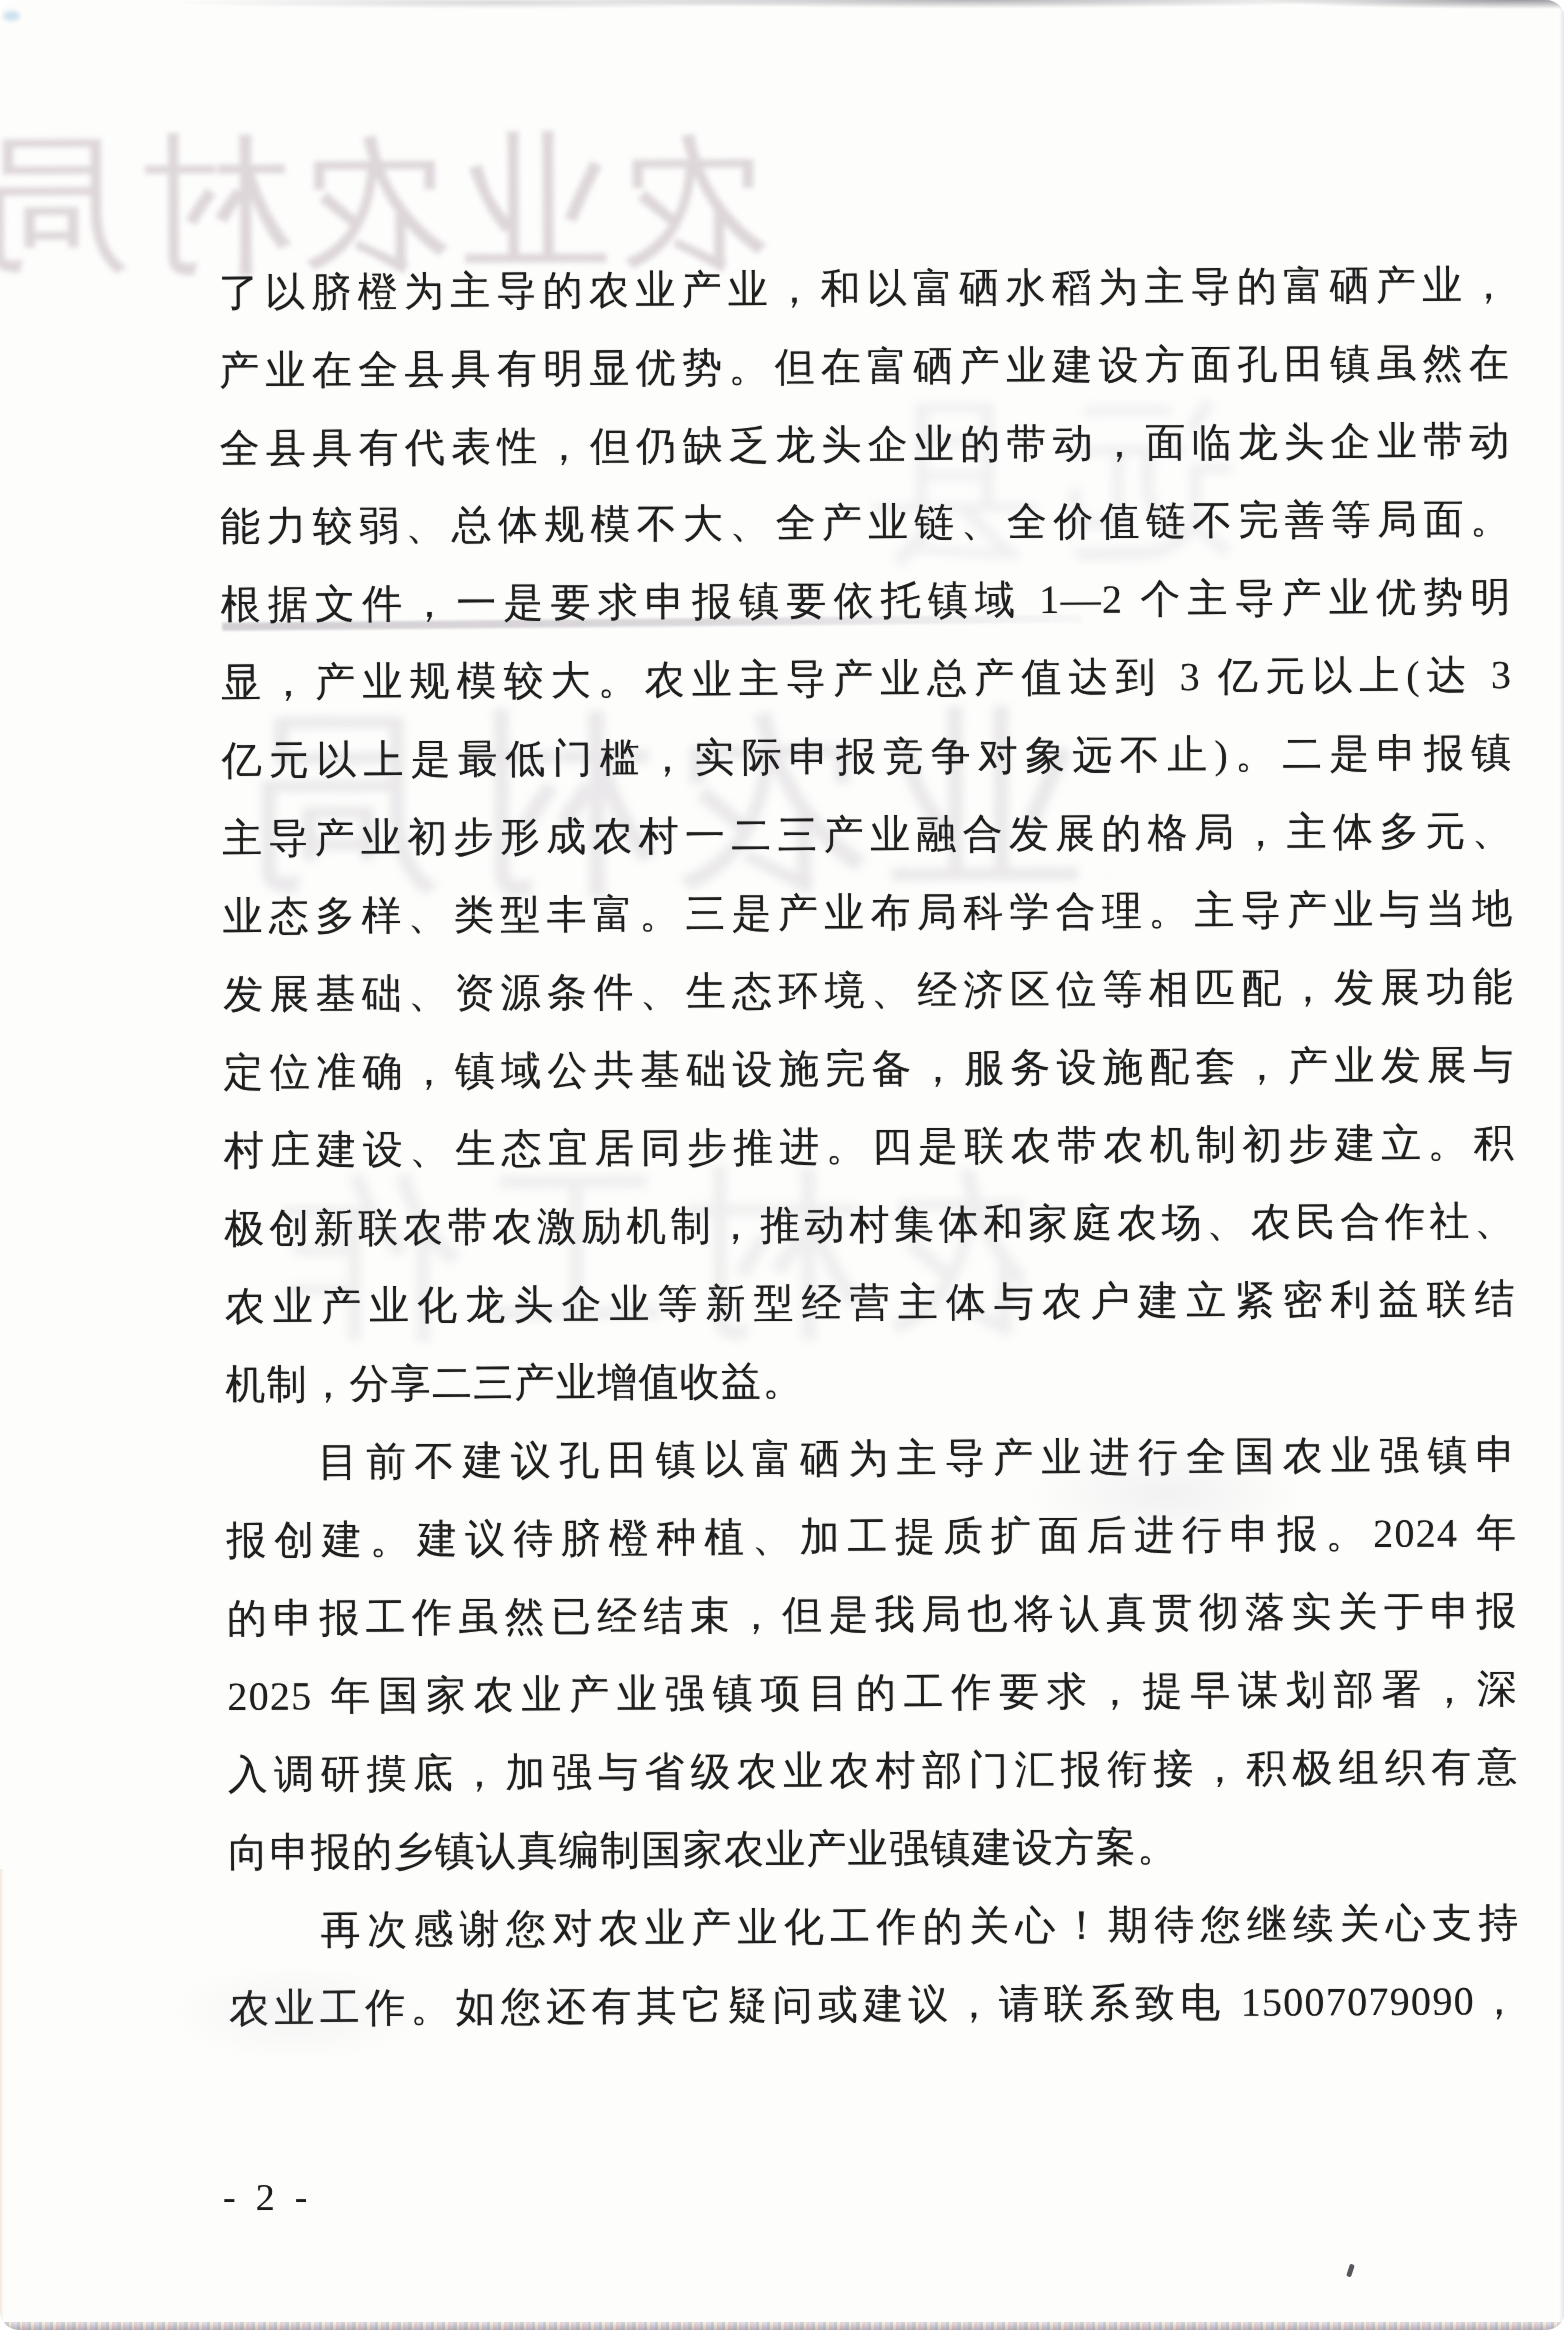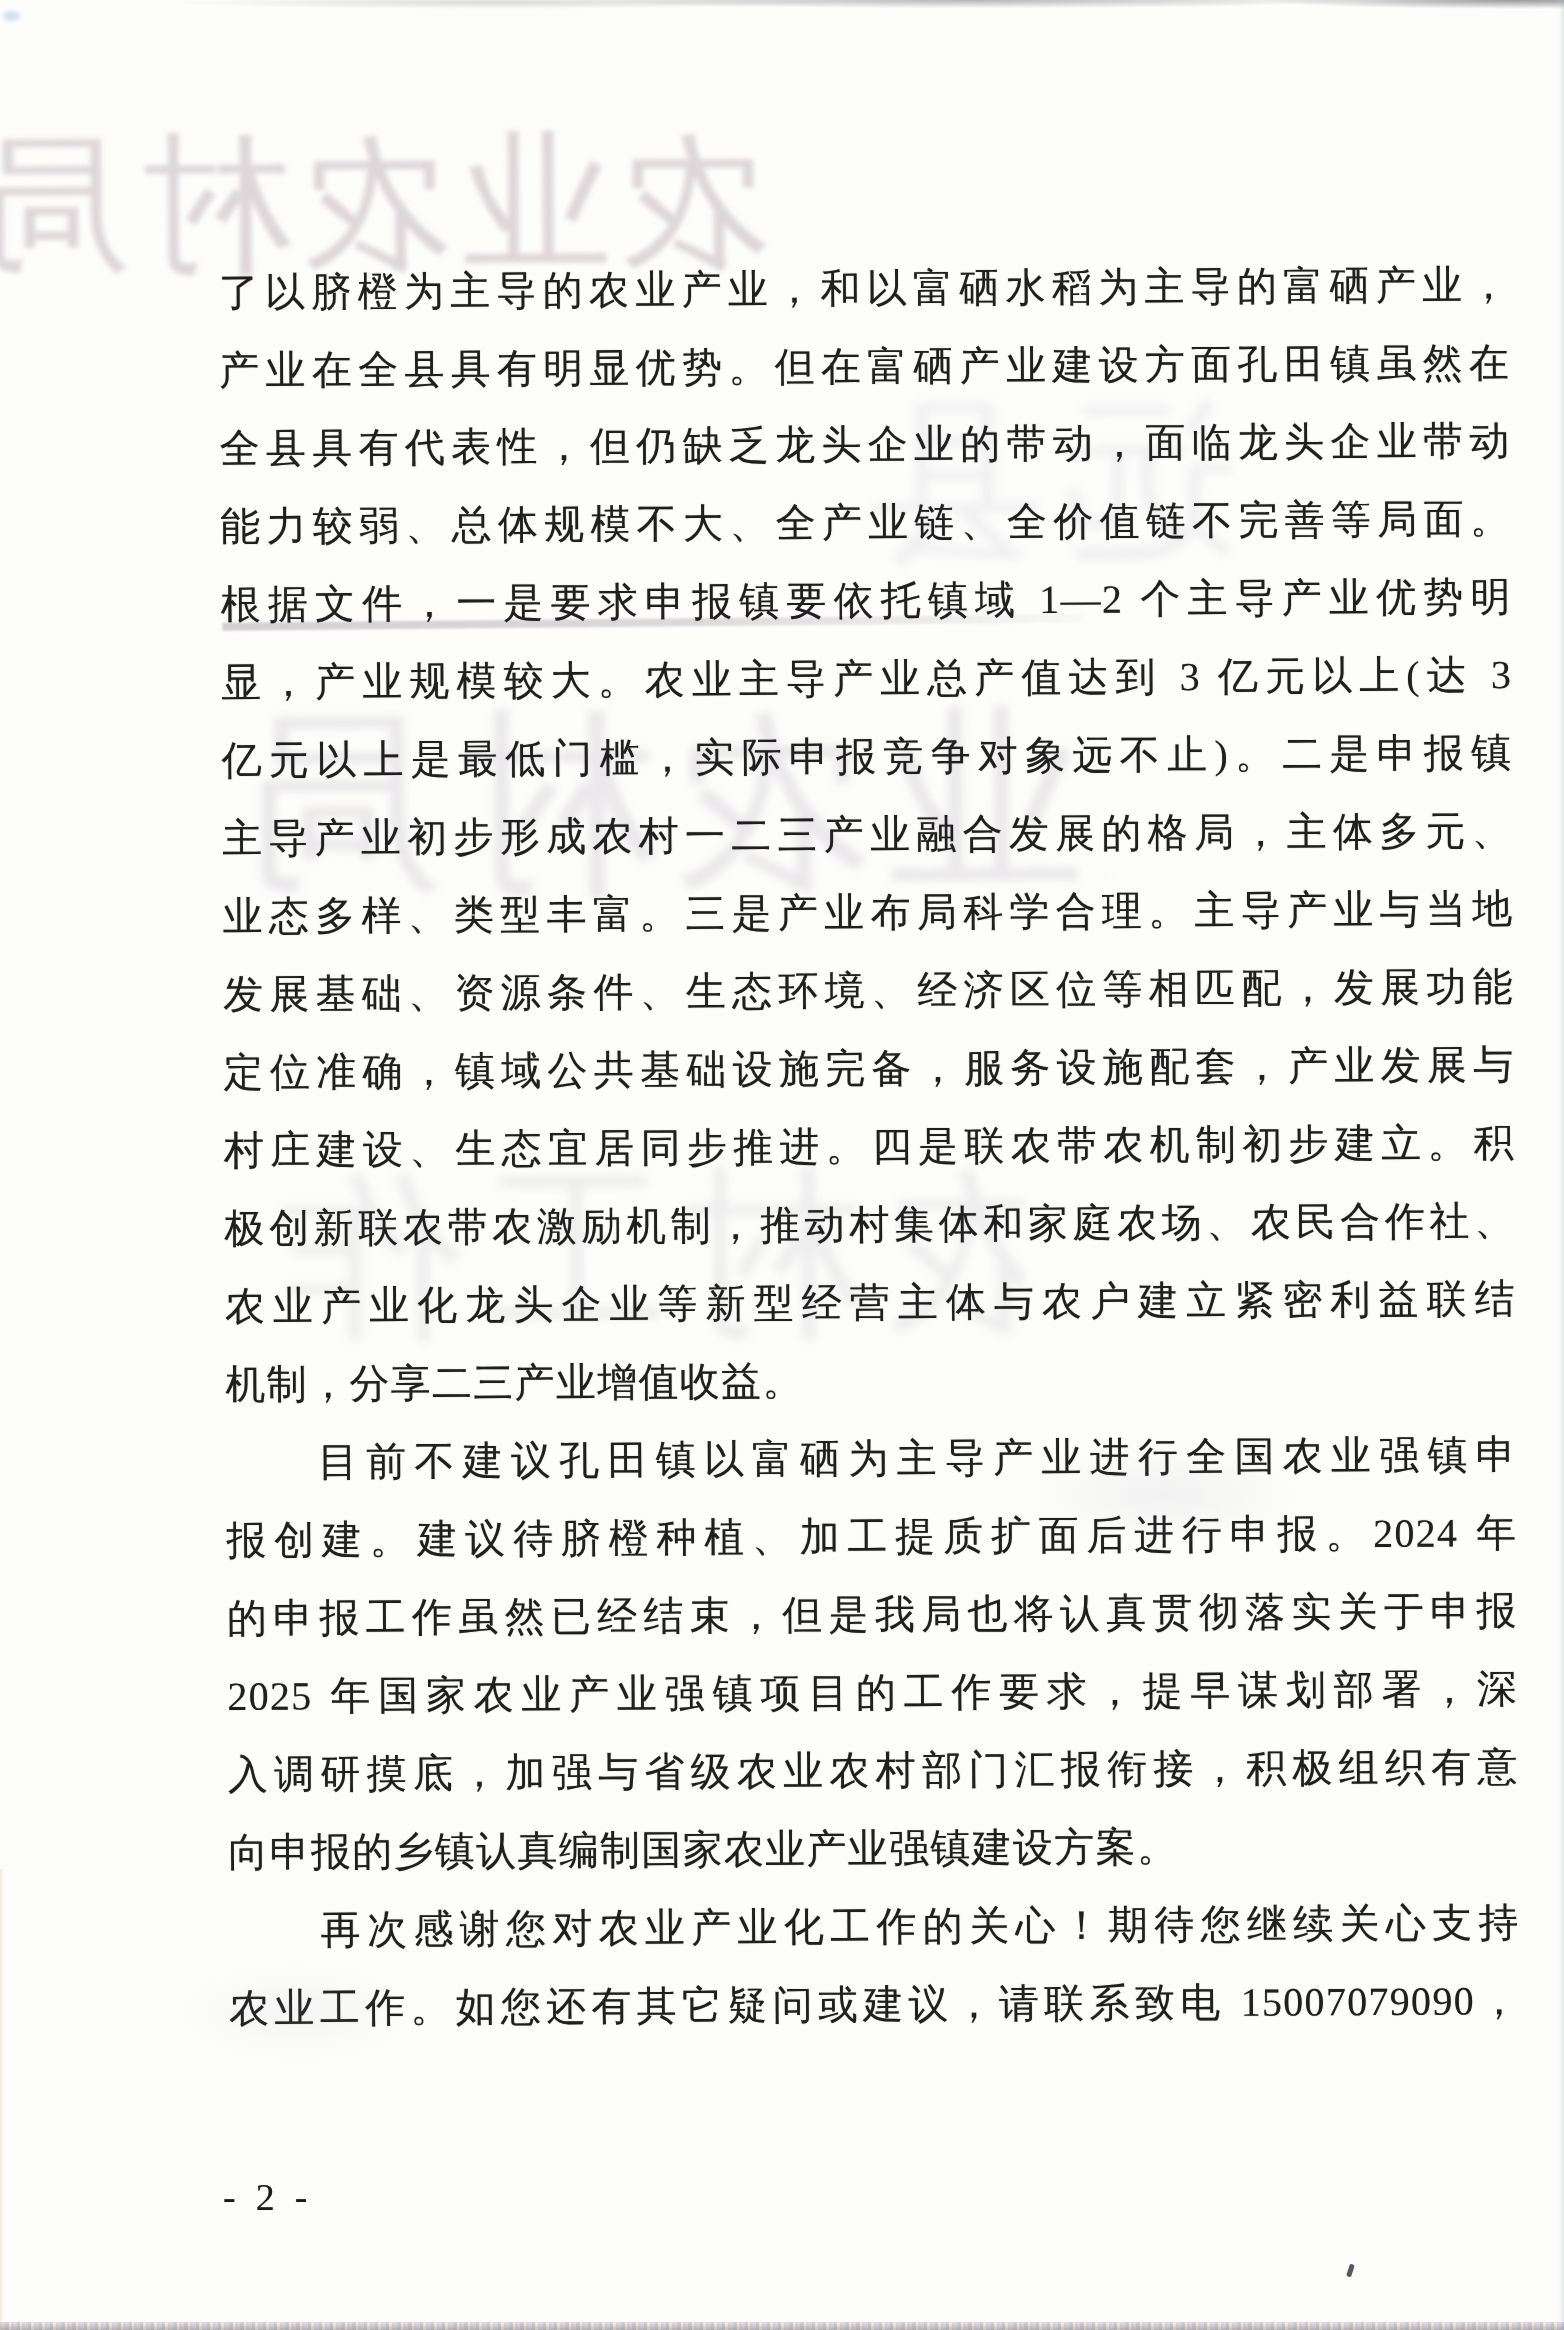--- a/index.html
+++ b/index.html
@@ -7,20 +7,21 @@
     padding: 0;
     background: #ffffff;
   }
   .page {
     position: relative;
     width: 1565px;
     height: 2330px;
     background: #fdfdfc;
     overflow: hidden;
     font-family: "Liberation Serif", serif;
+    border-radius: 19px;
   }
 
   
   .bleed-layer {
     position: absolute;
     inset: 0;
     pointer-events: none;
     transform: rotate(-0.3deg);
     transform-origin: 0 0;
   }

